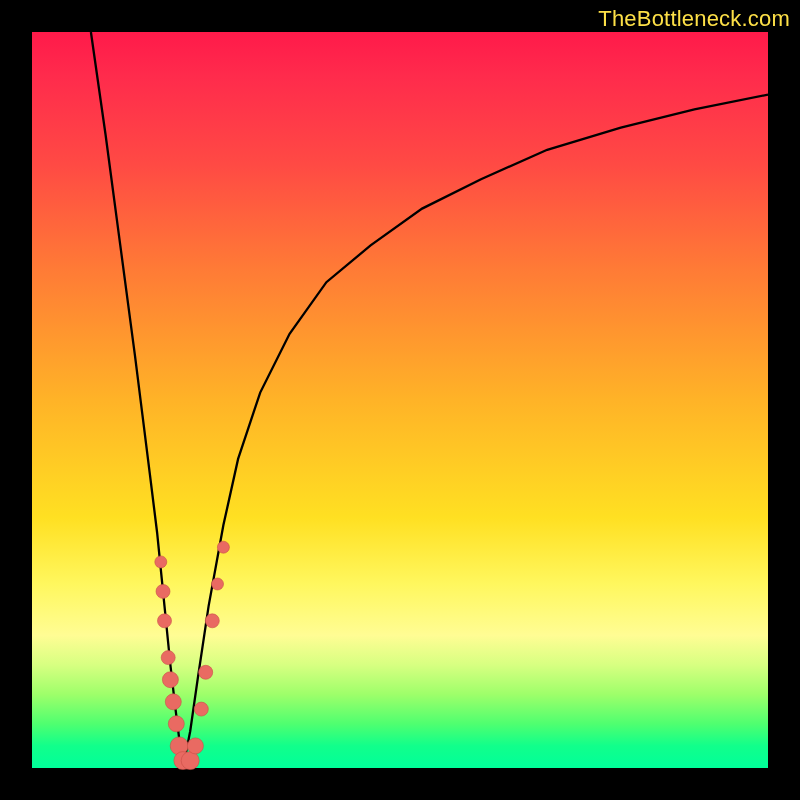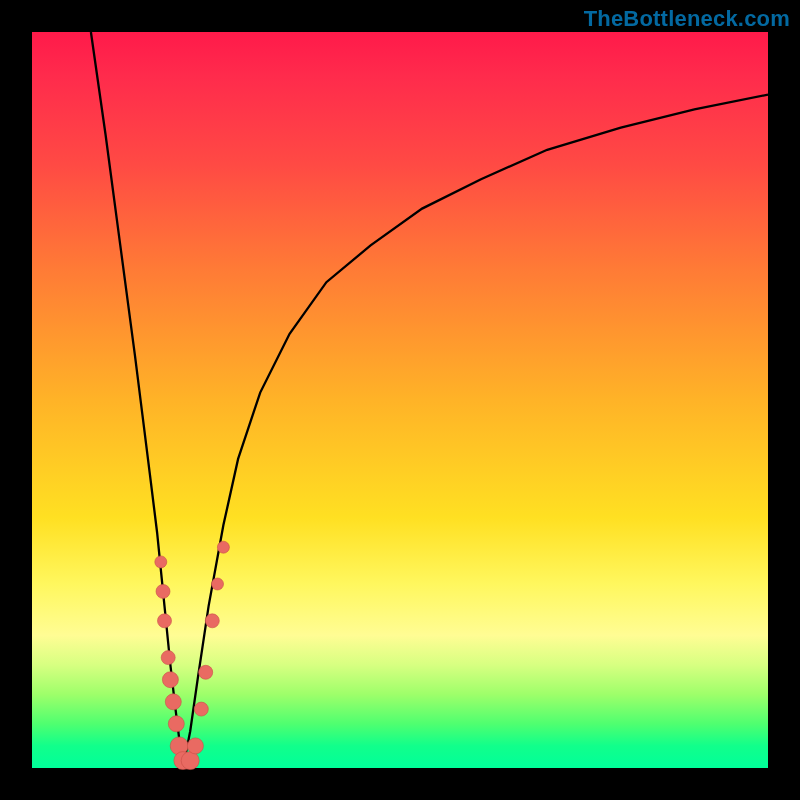--- a/index.html
+++ b/index.html
@@ -39,23 +39,23 @@
       #9eff6a 90%,
       #4fff70 94%,
       #11ff8b 97%,
       #00ff9a 100%
     );
   }
   .watermark {
     position: absolute;
     top: 6px;
     right: 10px;
-    color: #0369a1;
+    color: #fde047;
     font-size: 22px;
-    font-weight: 700;
+    font-weight: 400;
     letter-spacing: 0.2px;
     user-select: none;
   }
   svg.curves {
     position: absolute;
     left: 0;
     top: 0;
     width: 736px;
     height: 736px;
     overflow: visible;

